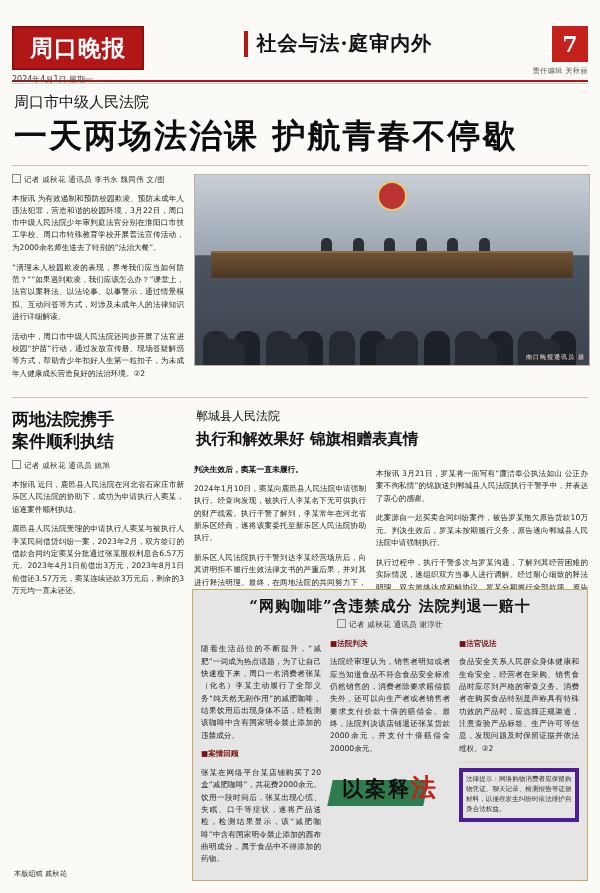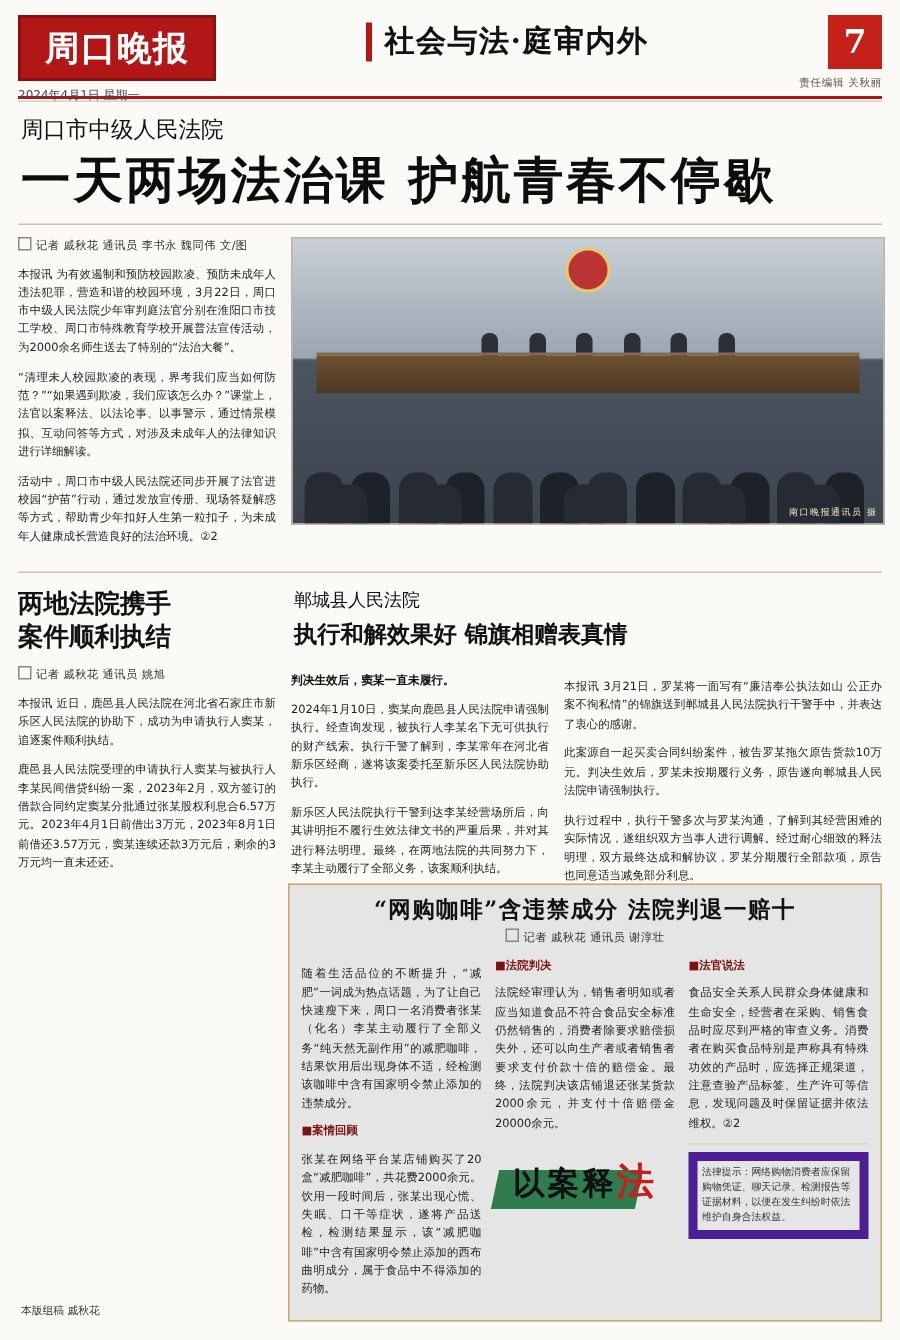--- a/index.html
+++ b/index.html
@@ -7,21 +7,21 @@
     width:600px; height:893px;
     background:#fbfaf6;
     font-family:"DejaVu Sans", sans-serif;
     color:#141414;
     overflow:hidden;
     position:relative;
   }
   .page { position:relative; width:600px; height:893px; box-sizing:border-box; padding:10px 12px; }
 
   
-  .masthead { display:flex; align-items:flex-start; height:52px; }
+  .masthead { display:flex; align-items:flex-start; height:52px;margin-top:16px; }
   .logo-box {
     width:128px; height:40px; background:#b11717; color:#fff;
     display:flex; align-items:center; justify-content:center;
     font-family:"DejaVu Serif", serif; font-weight:bold; font-size:23px; letter-spacing:1px;
     border:2px solid #8d1010;
   }
   .mast-date { font-size:8px; color:#444; margin-top:4px; }
   .mast-mid { flex:1; display:flex; align-items:center; justify-content:center; padding-top:4px;text-align:center; }
   .red-bar { width:4px; height:26px; background:#b11717; margin-right:8px; }
   .section-title {
@@ -105,21 +105,21 @@
   
   .boxed { position:absolute; right:12px; bottom:12px; width:396px; border:1.5px solid #c9a76a; background:#e5e5e5; padding:7px 8px; box-sizing:border-box; }
   .boxed-title { font-family:"DejaVu Serif", serif; font-weight:bold; font-size:15px; text-align:center; color:#111; letter-spacing:1px; }
   .boxed-cols { display:flex; gap:9px; margin-top:6px; }
   .bcol { flex:1; }
   .kicker { font-weight:bold; font-size:7.6px; color:#7a1212; margin:3px 0 1px; }
   .stamp { margin-top:6px; height:44px; position:relative; }
   .stamp .grn { position:absolute; left:0; bottom:0; width:96px; height:26px; background:#2f7d4f; transform:skewX(-12deg); }
   .stamp .txt { position:absolute; left:12px; bottom:2px; font-family:"DejaVu Serif", serif; font-weight:bold; font-size:21px; color:#111; letter-spacing:2px; }
   .stamp .txt em { color:#c5211b; font-style:normal; font-size:25px; }
-  .seal-note { font-size:6.6px; line-height:1.5; color:#333; border:6px solid #4c1d95; padding:3px; }
+  .seal-note { font-size:6.6px; line-height:1.5; color:#333; border:4px solid #4c1d95; padding:3px; }
 
   .tiny-rule { height:1px; background:#ddd6c8; margin:5px 0; }
   .footer-by { font-size:7.2px; color:#333; margin-top:5px; text-align:right; }
 </style>
 </head>
 <body>
 
 <div class="page">
 
   <div class="masthead">

